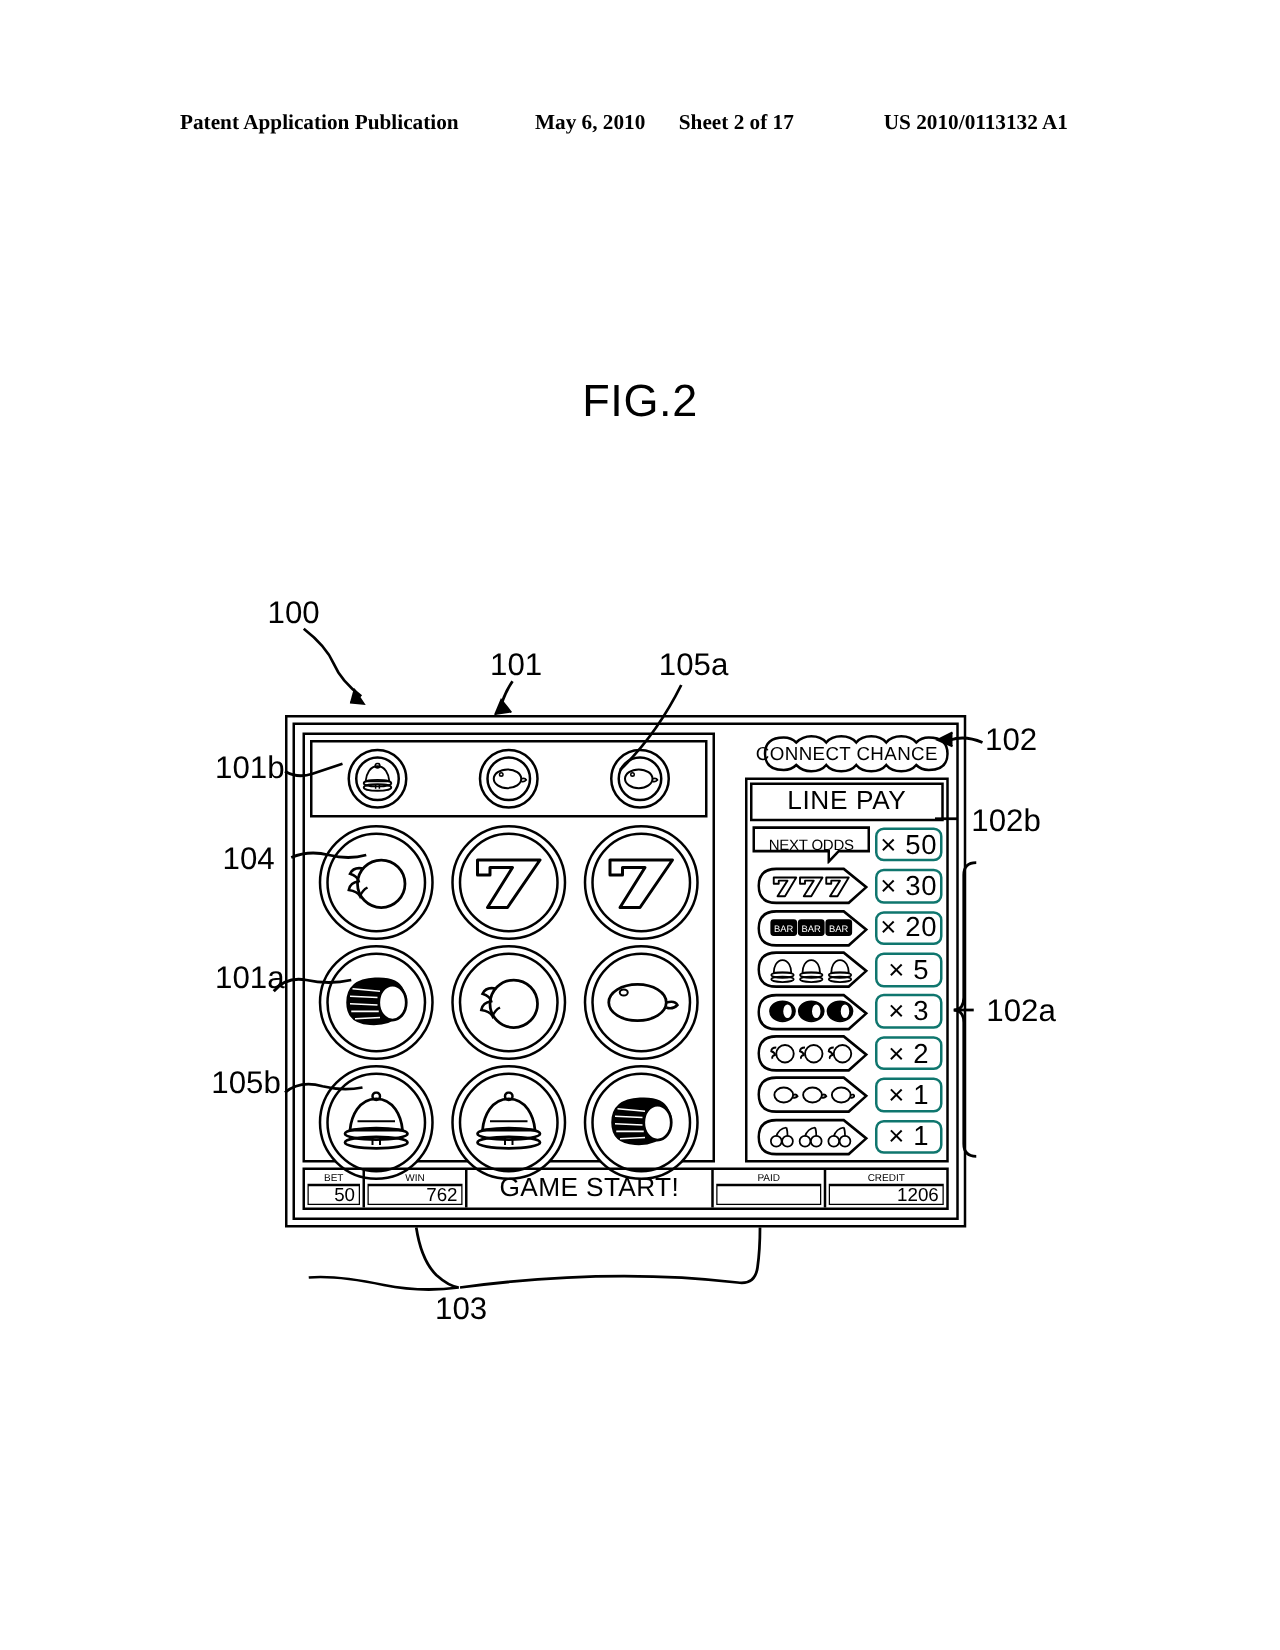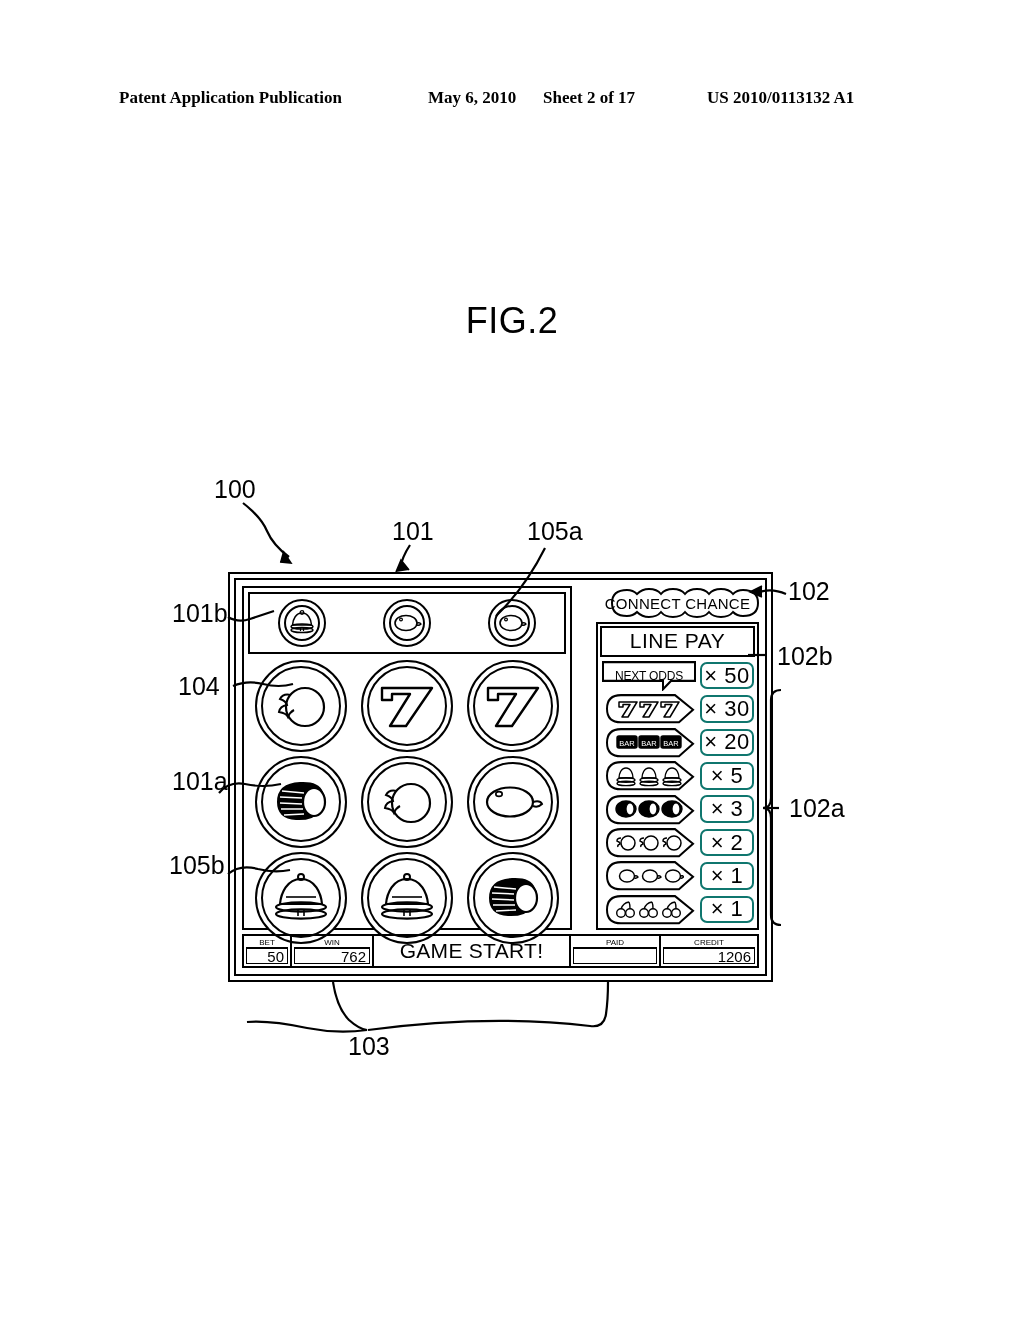--- a/index.html
+++ b/index.html
@@ -6,21 +6,21 @@
   body{
     width:1024px;height:1320px;position:relative;overflow:hidden;
     font-family:"Liberation Serif",serif;color:#000;
   }
   
   #pat-header{
     position:absolute;left:0;top:88px;width:1024px;height:24px;
     display:flex;align-items:baseline;
     font-family:"Liberation Serif",serif;font-weight:bold;font-size:17px;
   }
-  #pat-header .h-pub{position:absolute;left:119px;}
+  #pat-header .h-pub{position:absolute;left:144px;}
   #pat-header .h-date{position:absolute;left:428px;}
   #pat-header .h-sheet{position:absolute;left:543px;}
   #pat-header .h-num{position:absolute;left:707px;text-align:center;}
 
   
   #fig-title{
     position:absolute;left:0;top:300px;width:1024px;text-align:center;
     font-family:"Liberation Sans",sans-serif;font-size:36px;letter-spacing:.5px;
   }
 

